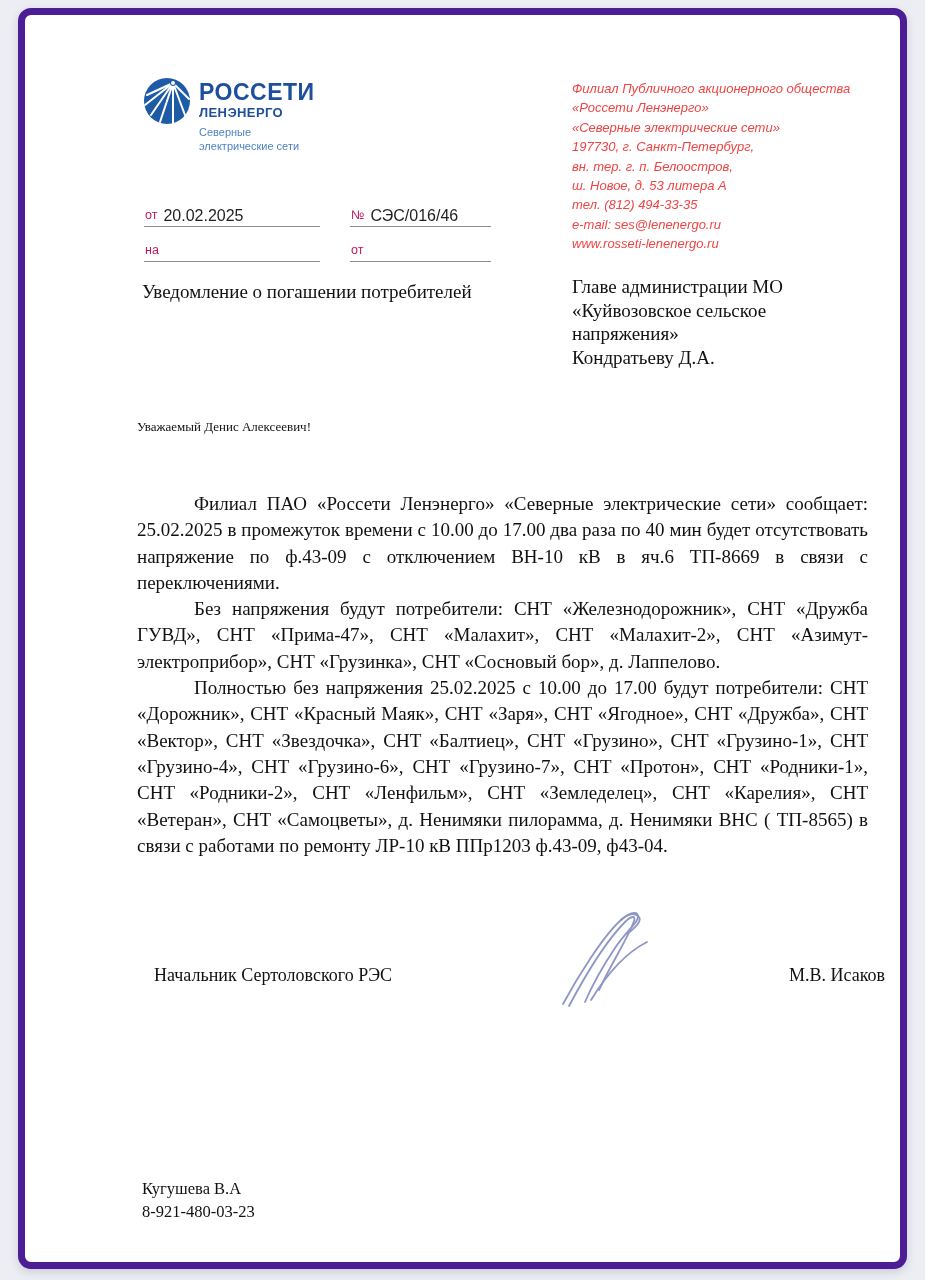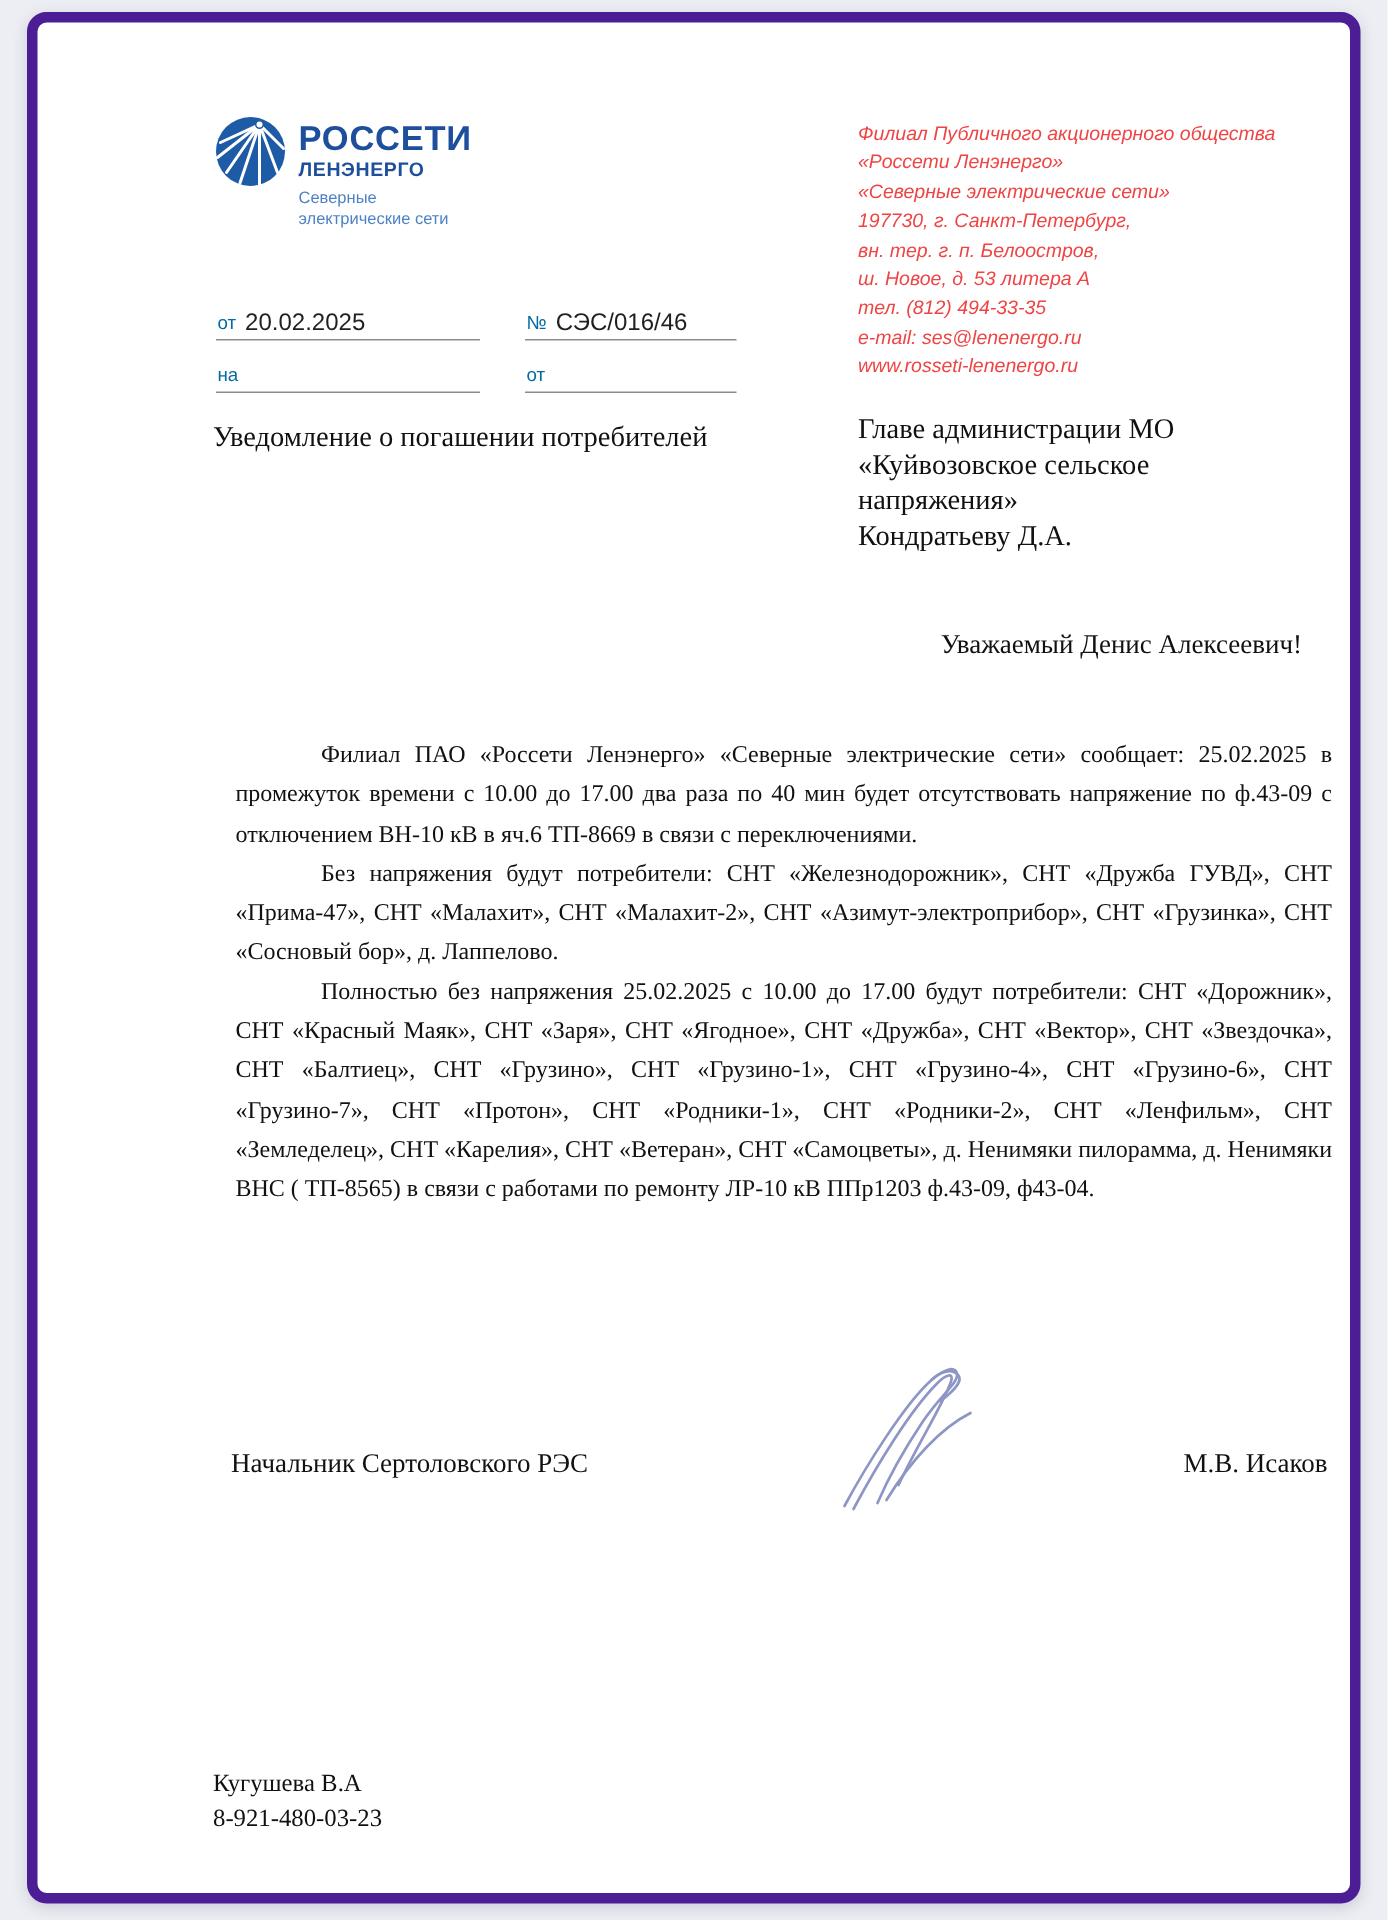--- a/index.html
+++ b/index.html
@@ -32,30 +32,30 @@
   
   .ref-fields { position:absolute; left:119px; top:186px; }
   .ref-row { display:flex; margin-bottom:9px; }
   .ref-field {
     display:flex; align-items:flex-end;
     border-bottom:1.5px solid #8b8b8b;
     height:26px; padding-bottom:1px;
   }
   .ref-field.left  { width:176px; }
   .ref-field.right { width:141px; margin-left:30px; }
-  .ref-label { font-size:12.5px; color:#0369a1; padding:0 6px 3px 1px; }
+  .ref-label { font-size:12.5px; color:#be185d; padding:0 6px 3px 1px; }
   .ref-value { font-size:16px; color:#1f1f1f; padding-bottom:0.5px; white-space:nowrap; }
   
   .serif { font-family:"Liberation Serif", serif; color:#111111; }
   .subject { position:absolute; left:117px; top:266px; font-size:19px; }
   .addressee { position:absolute; left:547px; top:260px; font-size:19px; line-height:23.5px; }
-  .salutation { position:absolute; left:112px; top:404px; width:731px; text-align:right; font-size:18px; }
+  .salutation { position:absolute; left:112px; top:404px; width:731px; text-align:left; font-size:13px; }
   .body-text {
     position:absolute; left:112px; top:476px; width:731px;
-    font-size:16px; line-height:26.3px; text-align:justify;margin-left:20px;
+    font-size:19px; line-height:26.3px; text-align:justify;
   }
   .body-text p { text-indent:57px; margin:0; }
   .sign-row {
     position:absolute; left:112px; top:950px; width:731px;
     display:flex; justify-content:space-between; font-size:18px;margin-left:17px;
   }
   .signature-svg { position:absolute; left:530px; top:893px; width:118px; height:102px; }
   .footer-block { position:absolute; left:117px; top:1163px; font-size:16.5px; line-height:22.5px; }
 </style>
 </head>

